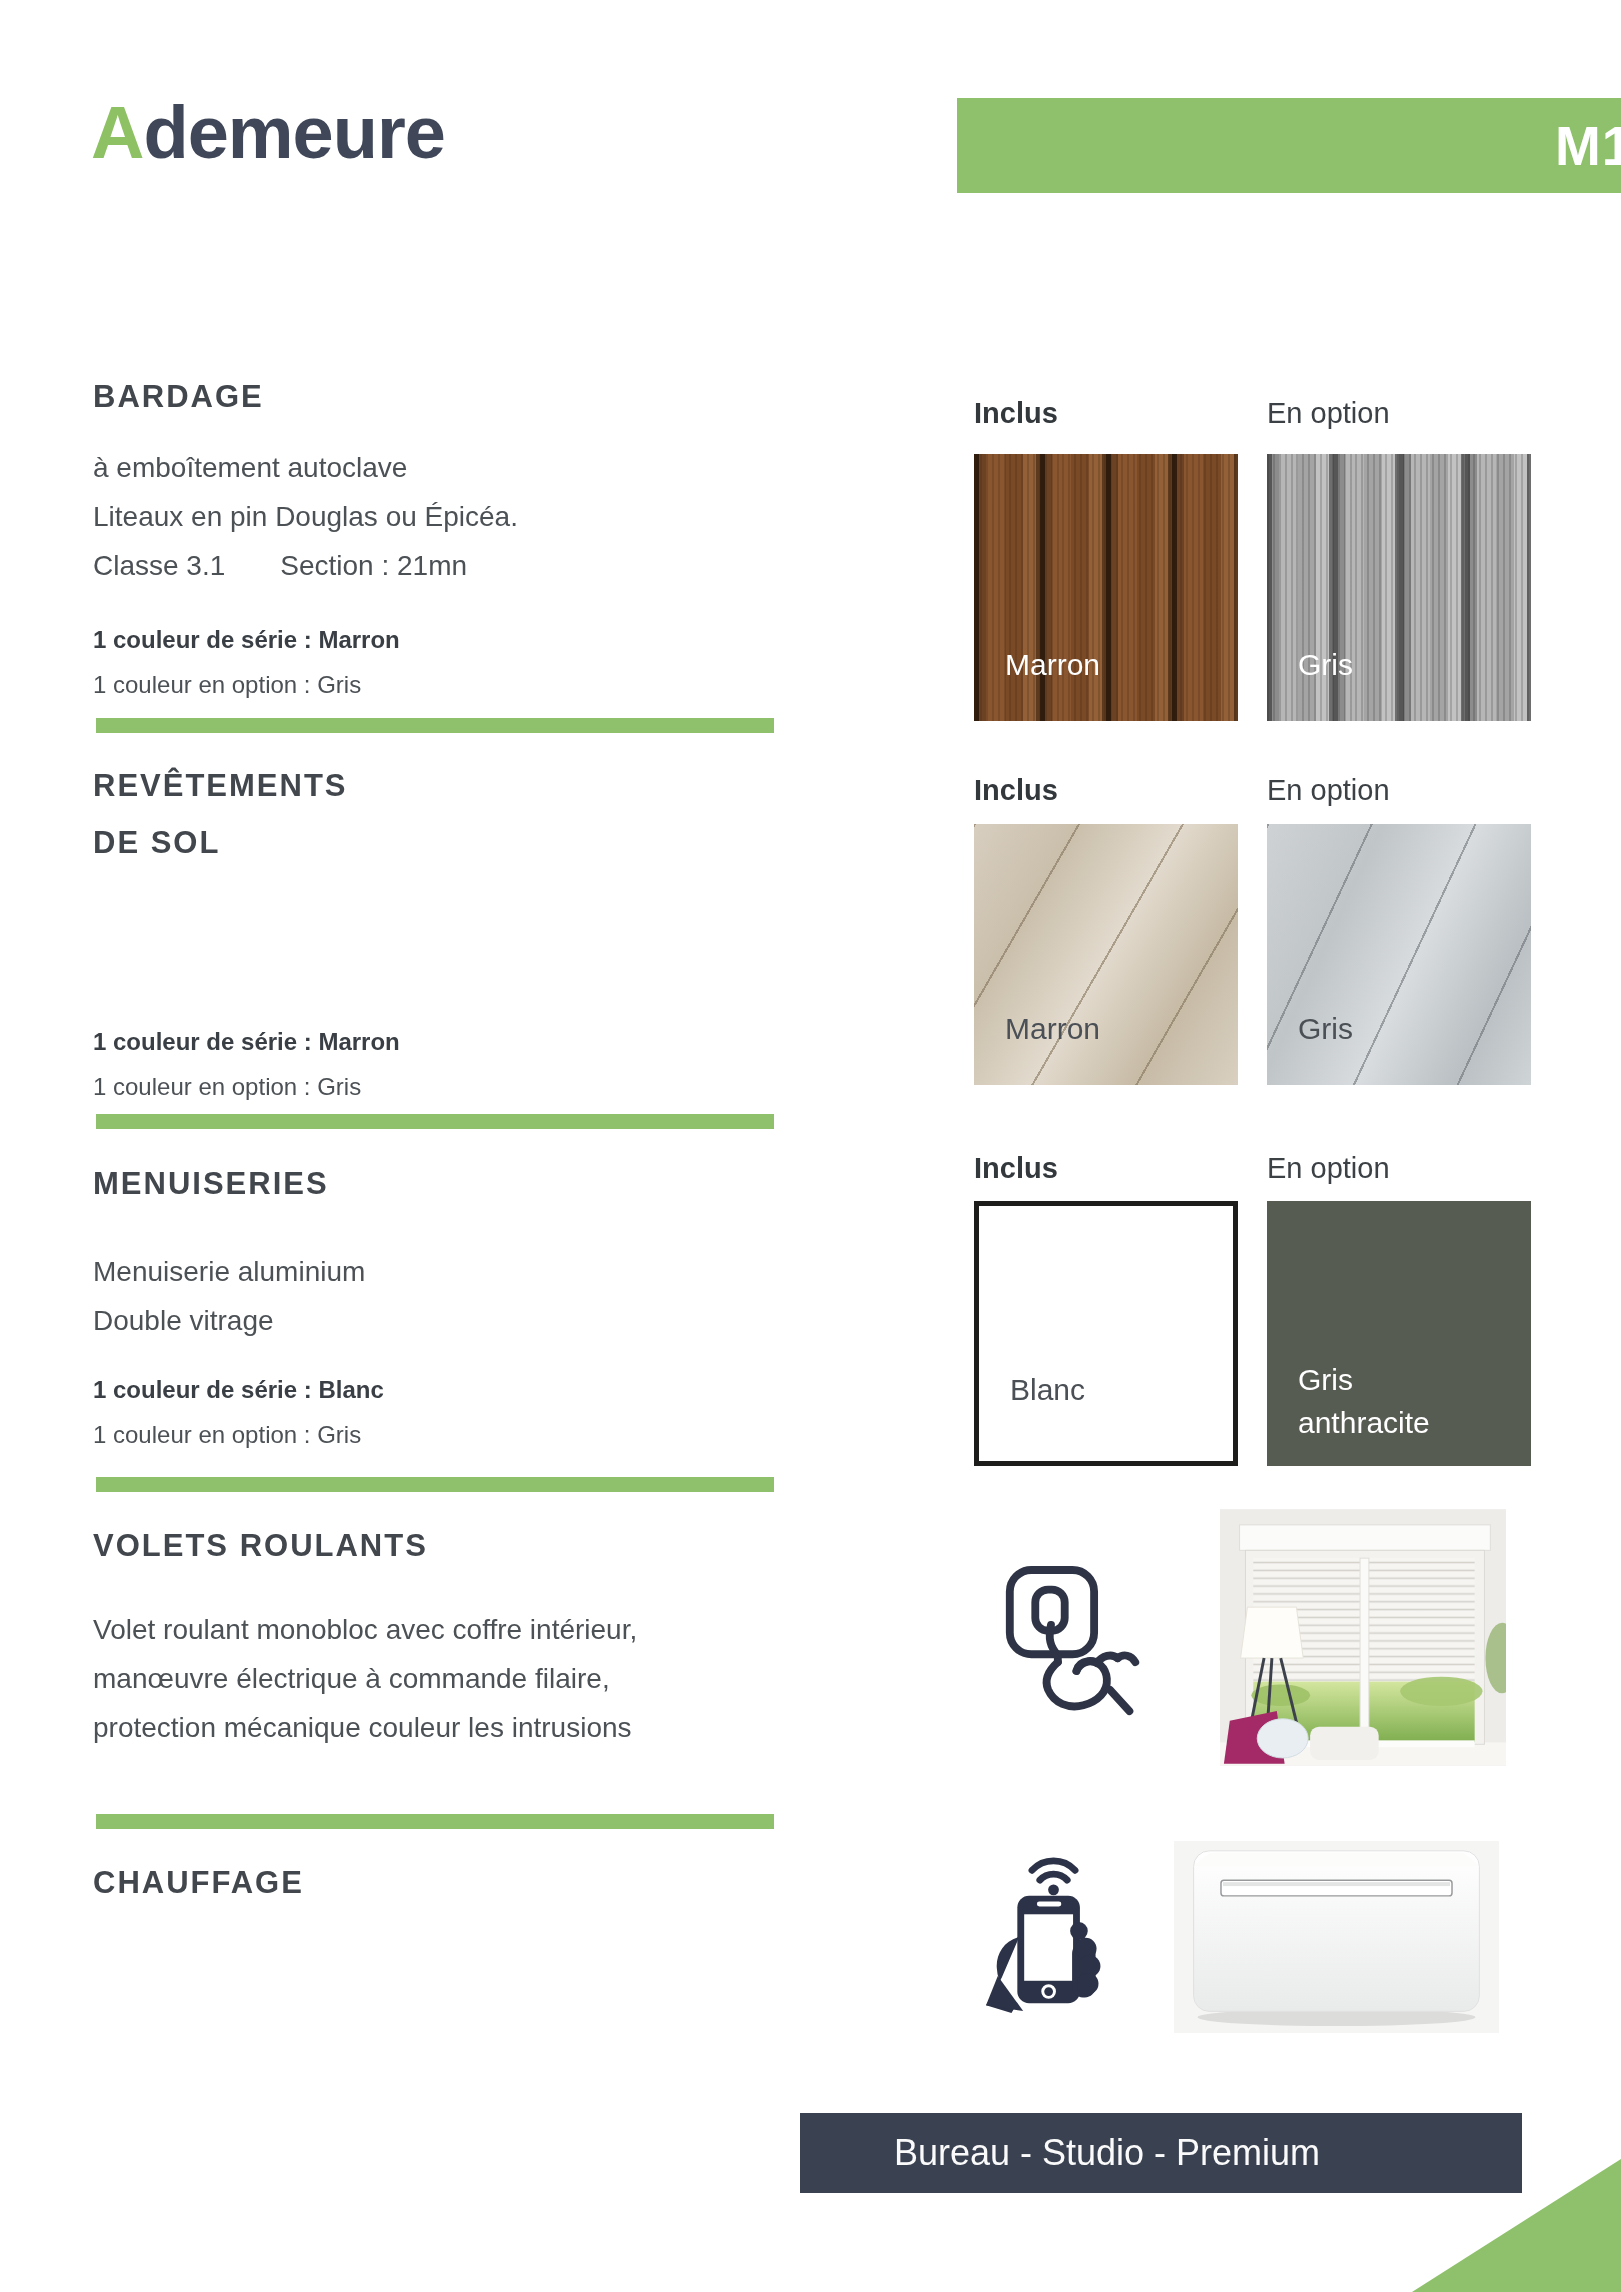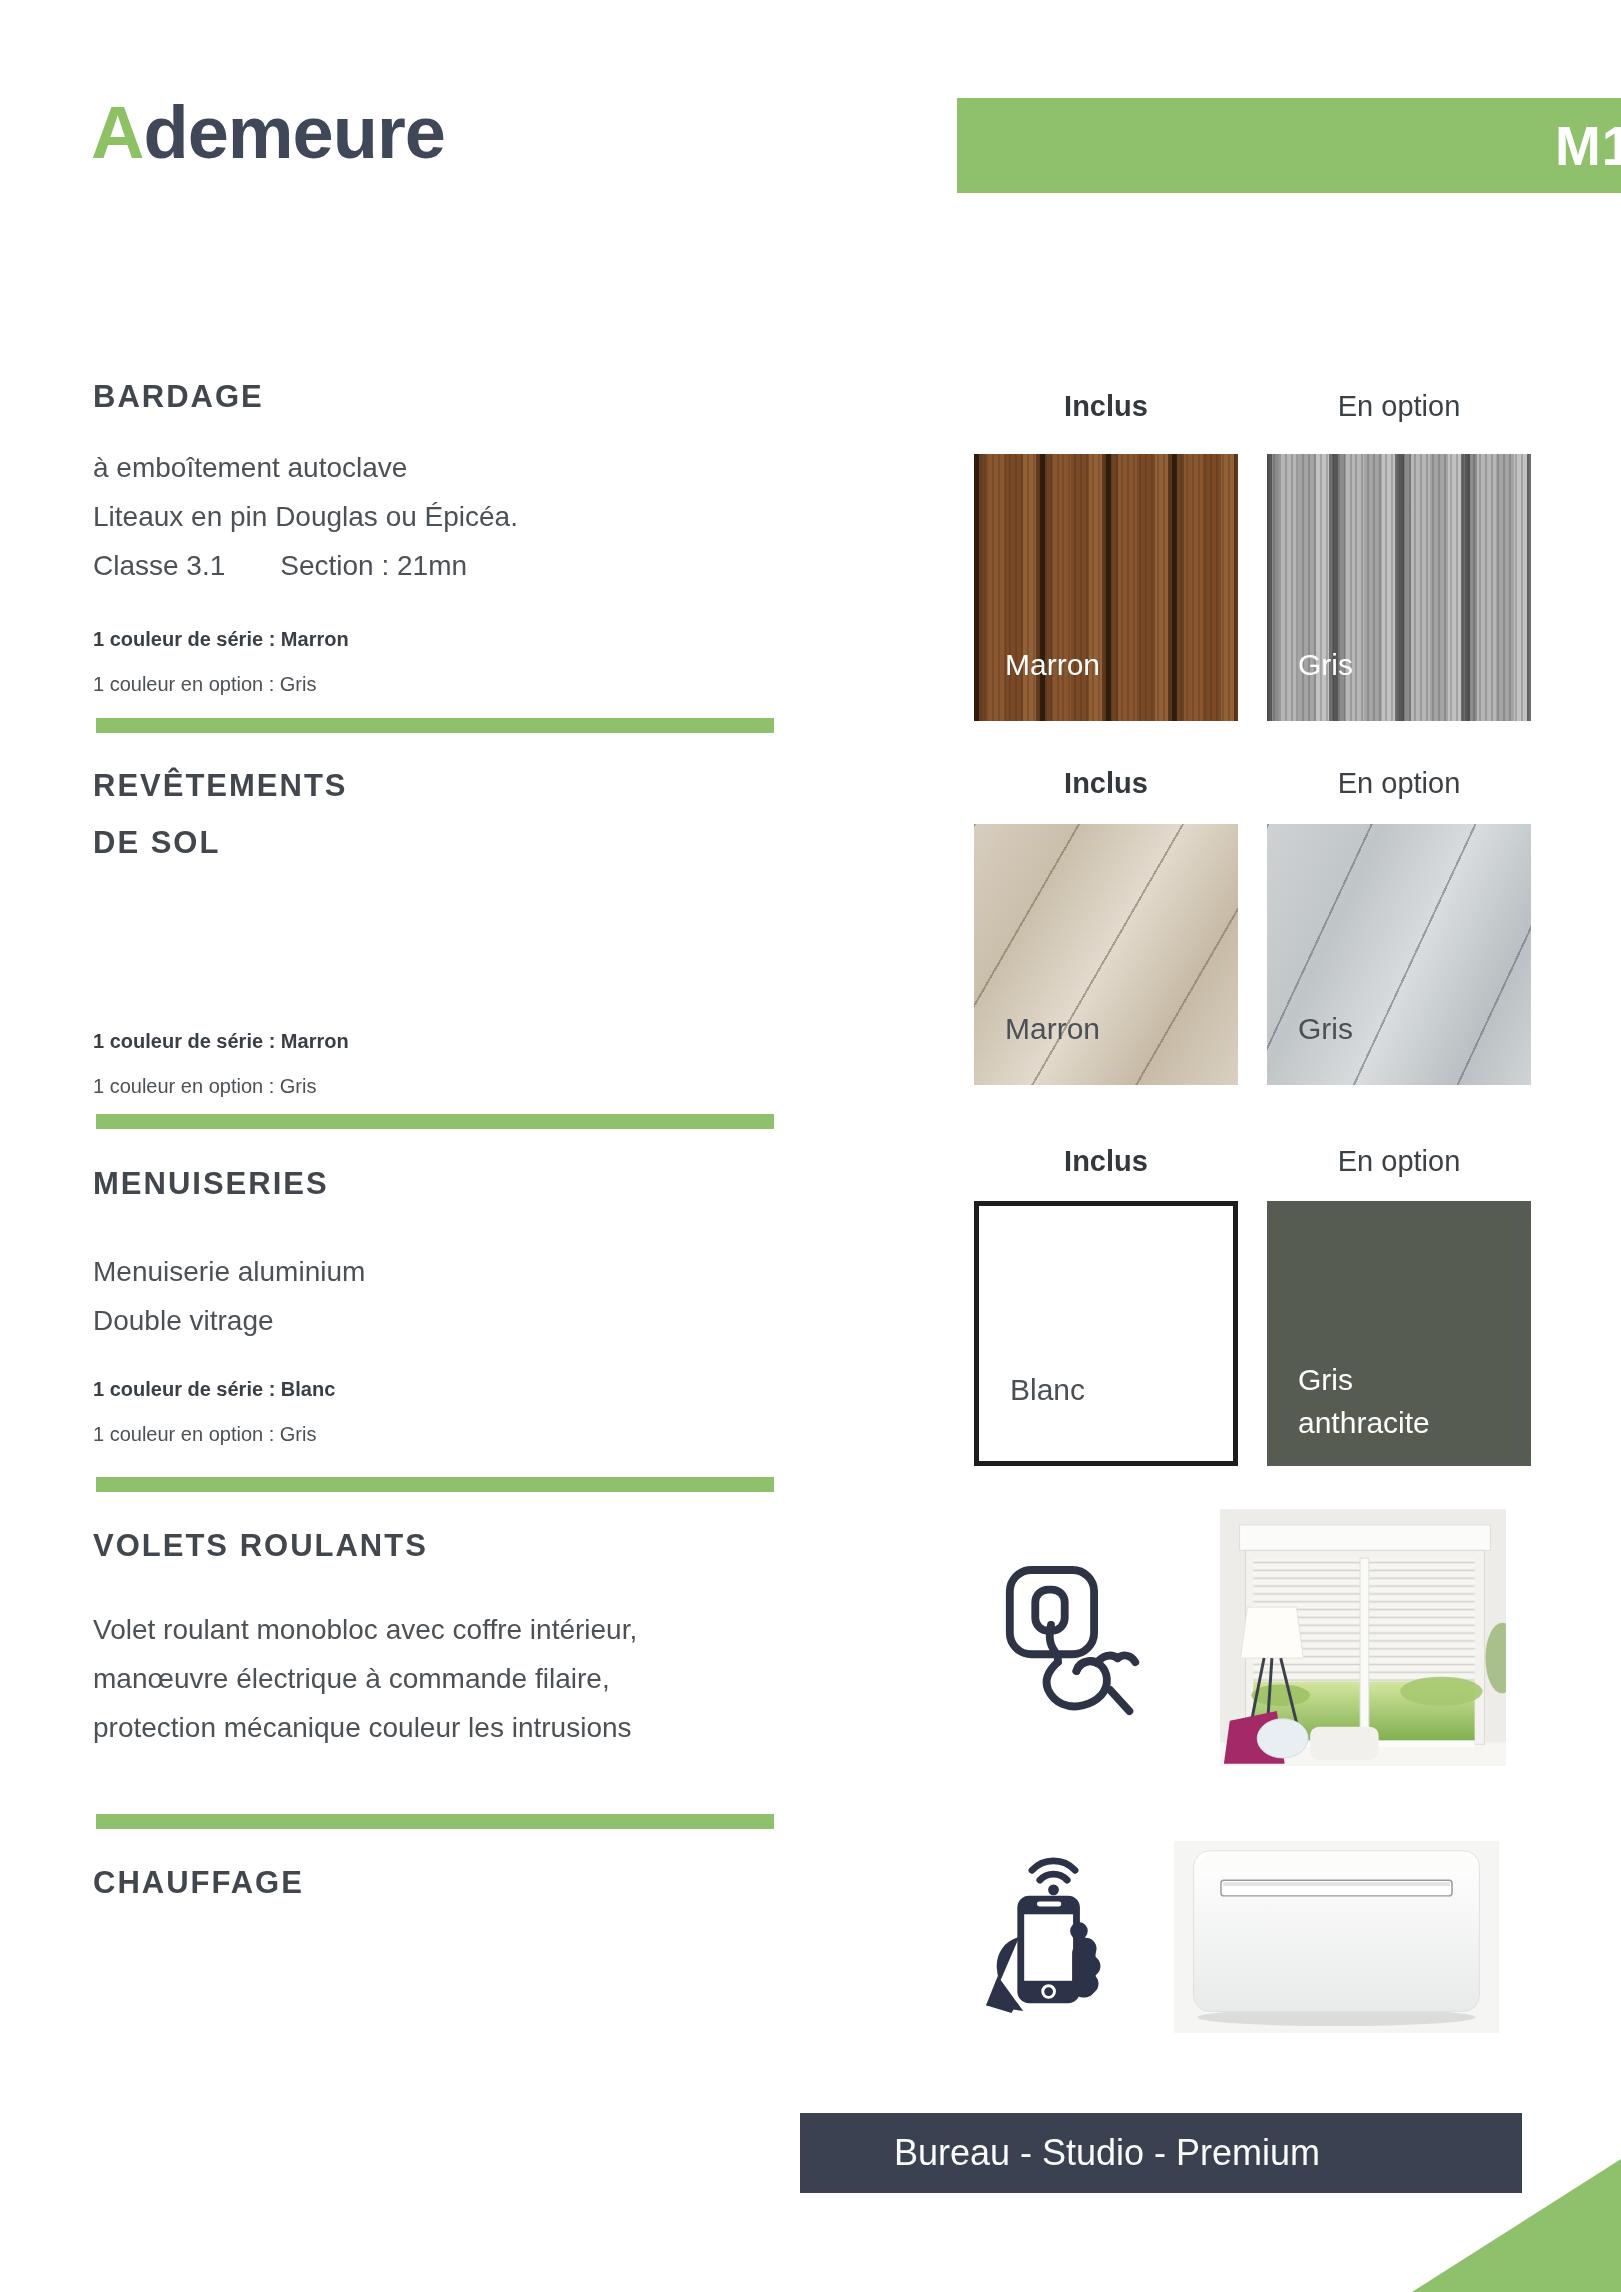--- a/index.html
+++ b/index.html
@@ -15,26 +15,26 @@
   .abs{position:absolute;}
   
   .logo{left:91px;top:90px;font-size:74px;font-weight:bold;letter-spacing:-1px;color:var(--navy);}
   .logo .accent{color:#8dc163;}
   .model-banner{left:957px;top:98px;width:665px;height:95px;background:var(--green);
     display:flex;align-items:center;justify-content:flex-end;padding-left:40px;}
   .model-banner span{color:#ffffff;font-size:55px;font-weight:bold;letter-spacing:1px;}
   
   .sec-title{left:93px;color:var(--titlec);font-size:31px;font-weight:bold;letter-spacing:2px;line-height:57px;}
   .body-text{left:93px;font-size:28px;line-height:49px;color:var(--body);}
-  .serie-block{left:93px;font-size:20px;line-height:45px;color:var(--body);}
+  .serie-block{left:93px;font-size:24px;line-height:45px;color:var(--body);}
   .serie-block .b{font-weight:bold;color:#393f45;}
   .gap-span{margin-left:55px;}
   .gbar{left:96px;width:678px;height:14.7px;background:var(--green);}
   
-  .col-label{width:264px;text-align:center;font-size:29px;color:#3c4146;}
+  .col-label{width:264px;text-align:left;font-size:29px;color:#3c4146;margin-top:7px;}
   .col-label.bold{font-weight:bold;color:#33383d;}
   .swatch{width:264px;overflow:hidden;}
   .sw-label{position:absolute;left:31px;font-size:30px;}
   .sw-label.white{color:#ffffff;}
   .sw-label.dark{color:#4b5056;}
   .sw-bardage-marron{
     background-image:
       repeating-linear-gradient(90deg, rgba(60,35,15,.22) 0 2px, rgba(0,0,0,0) 2px 5.9px),
       repeating-linear-gradient(90deg, #2f1c0d 0 4.9px, #6b4223 4.9px 11.8px, #8a5630 11.8px 31px,
         #7a4a27 31px 49px, #936038 49px 62px, #5d3a1e 62px 66px);

